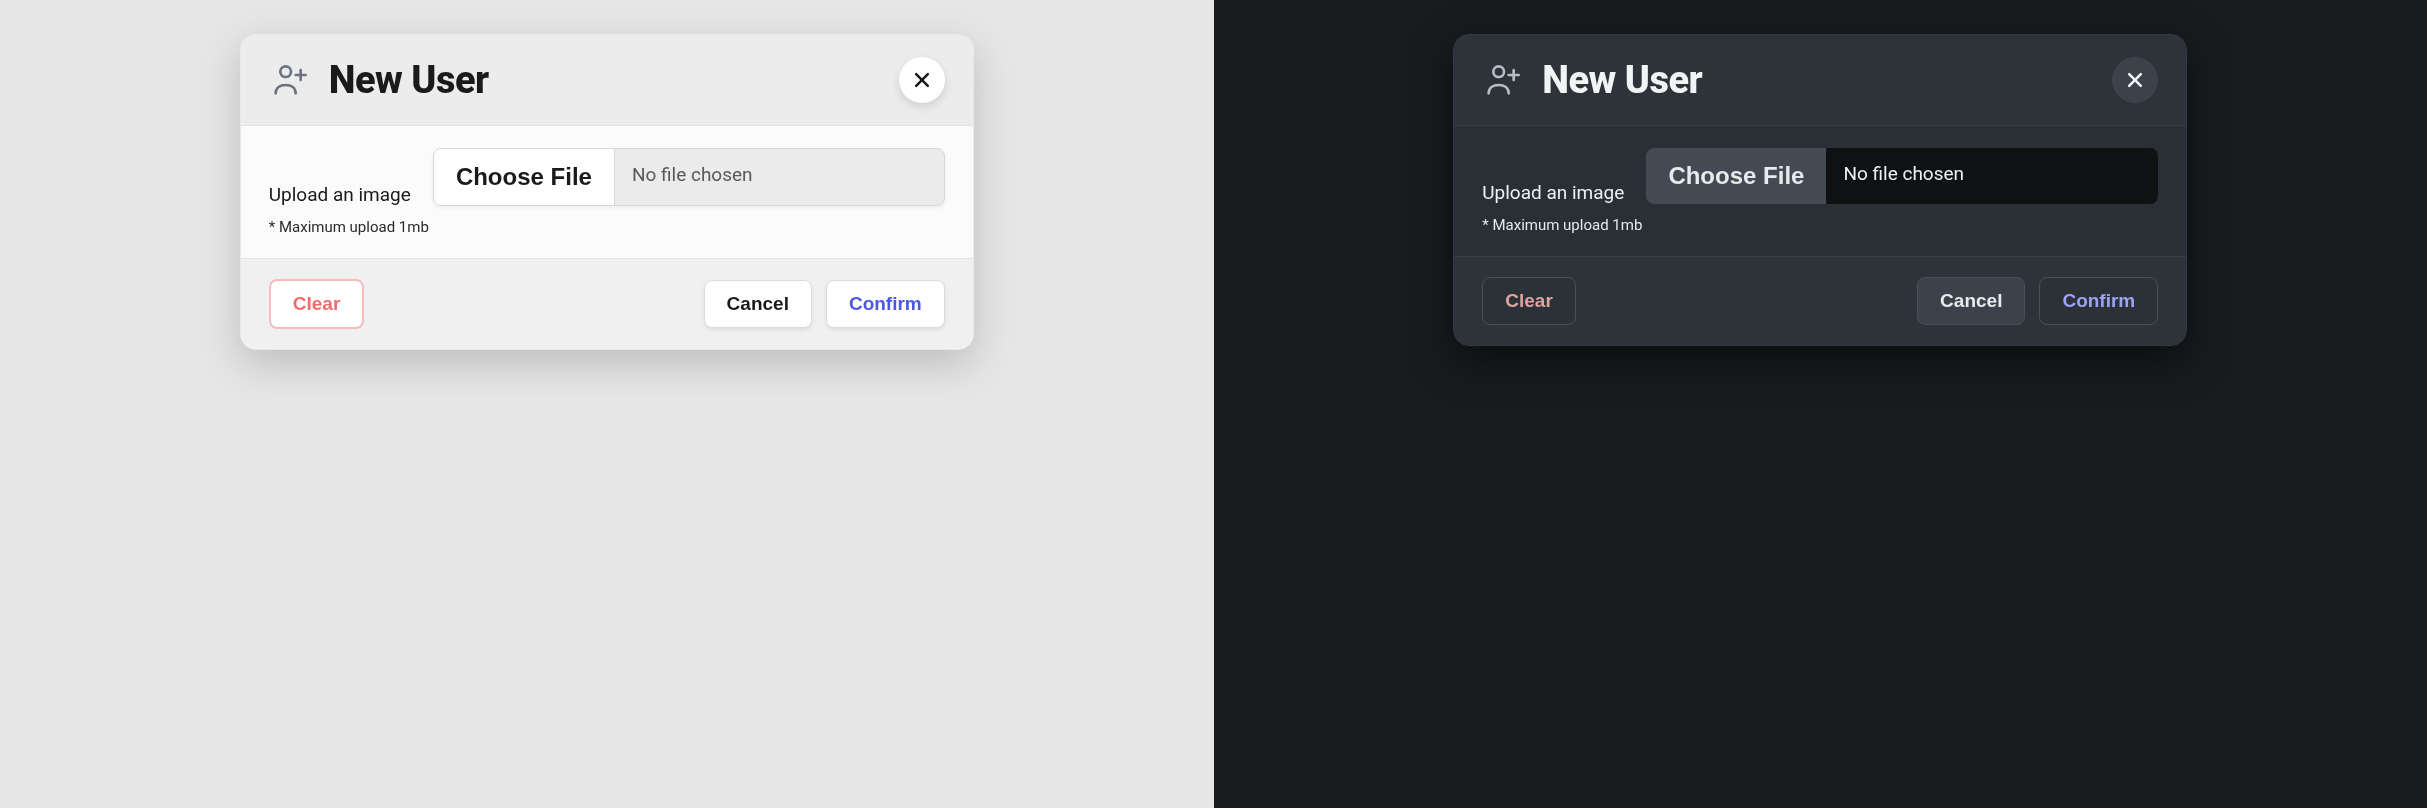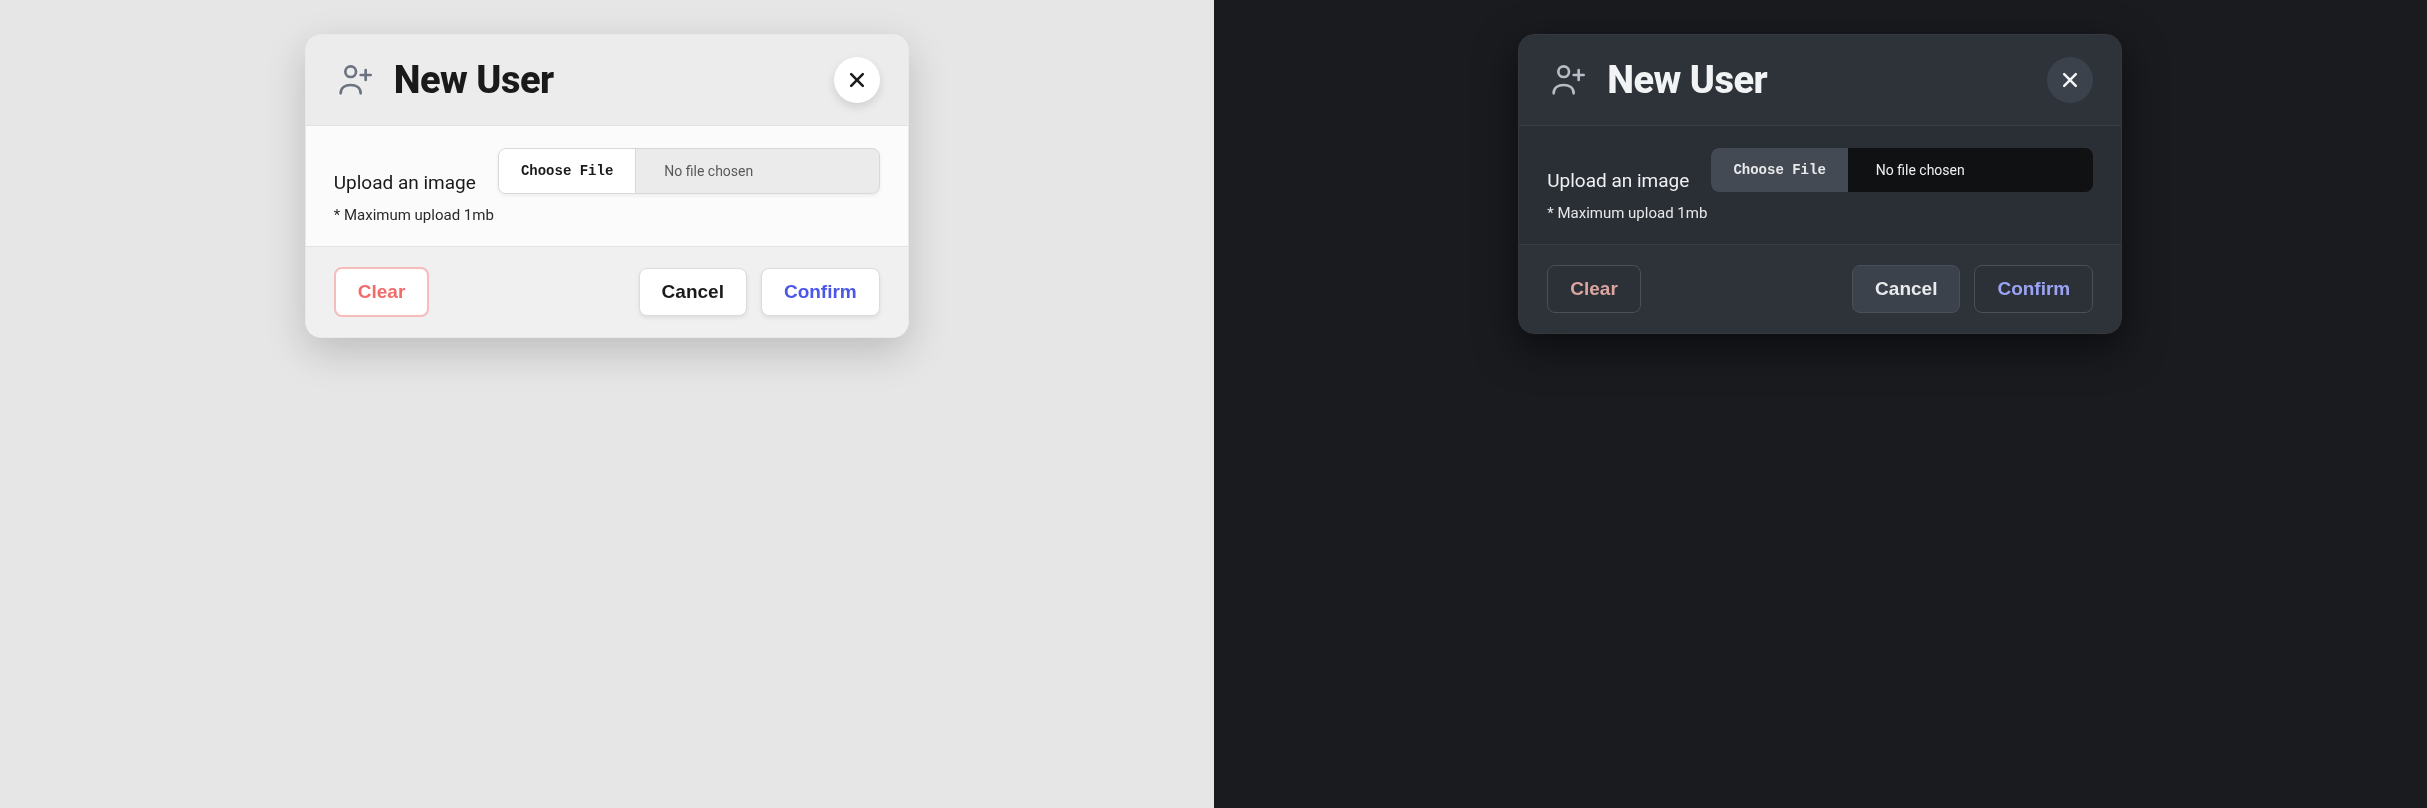--- a/index.html
+++ b/index.html
@@ -15,21 +15,21 @@
     flex: 1;
     display: flex;
     align-items: flex-start;
     justify-content: center;
     padding-top: 34px;
   }
   .pane.light { background: #e6e6e6; }
   .pane.dark  { background: #191b1f; }
 
   .card {
-    width: 604px;
+    width: 734px;
     border-radius: 16px;
     overflow: hidden;
     box-shadow: 0 14px 40px rgba(0,0,0,0.18);
   }
   .light .card { background: #fbfbfb; border: 1px solid #e9e9e9; }
   .dark  .card { background: #2b2f36; border: 1px solid #343840; box-shadow: 0 14px 40px rgba(0,0,0,0.55); }
 
   .card-header {
     display: flex;
     align-items: center;
@@ -90,32 +90,31 @@
     display: flex;
     flex: 1;
     border-radius: 8px;
     overflow: hidden;
   }
   .light .file-group { border: 1px solid #d8d8d8; background: #ebebeb; box-shadow: 0 2px 4px rgba(0,0,0,0.06); }
   .dark  .file-group { background: #101113; }
 
   .choose-btn {
     padding: 14px 22px;
-    font-size: 14px;
+    font-size: 24px;
     font-weight: 700;
     border: none;
     cursor: pointer;
-    font-family: Liberation Mono, monospace;
   }
   .light .choose-btn { background: #ffffff; color: #1a1a1a; border-right: 1px solid #d8d8d8; }
   .dark  .choose-btn { background: #444a54; color: #e8eaec; }
 
   .file-status {
-    padding: 14px 28px;
-    font-size: 14px;
+    padding: 14px 17px;
+    font-size: 19px;
     flex: 1;
   }
   .light .file-status { color: #595959; }
   .dark  .file-status { color: #eef0f2; }
 
   .hint {
     margin-top: 12px;
     font-size: 15px;
   }
   .light .hint { color: #2a2a2a; }

